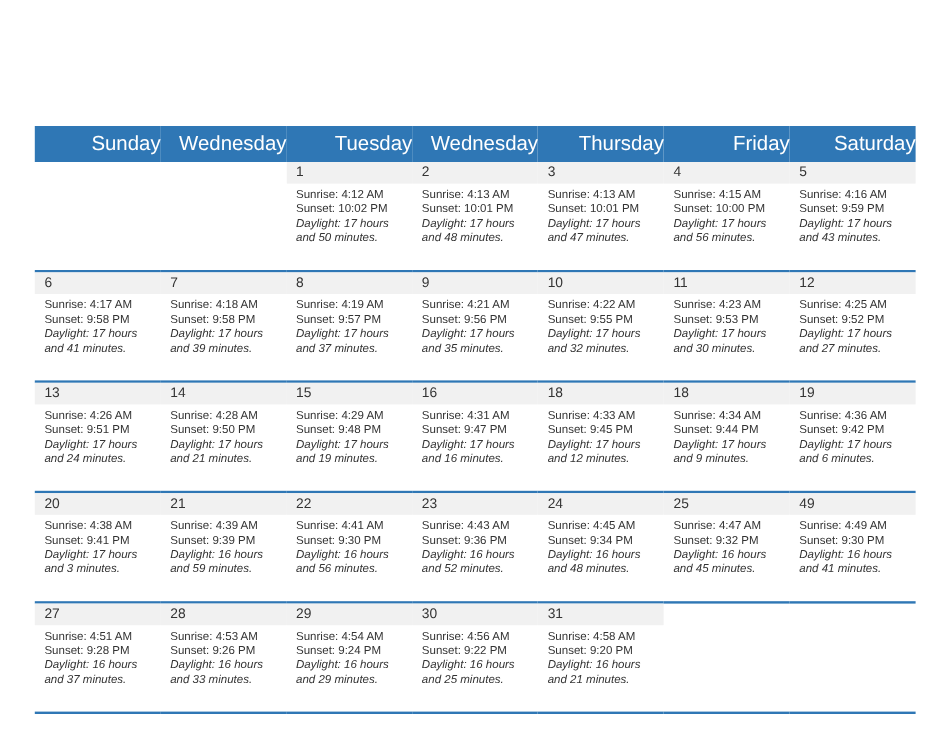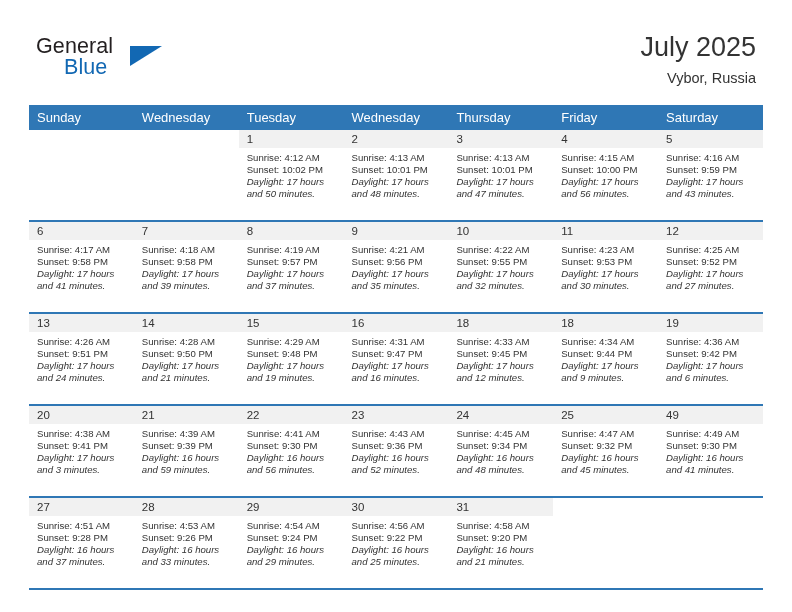--- a/index.html
+++ b/index.html
@@ -90,23 +90,23 @@
     position: absolute;
     left: 29px;
     top: 105px;
     width: 734px;
     border-collapse: collapse;
     table-layout: fixed;
   }
   .calendar th {
     background: #2f77b5;
     color: #ffffff;
-    font-size: 13px;
+    font-size: 17px;
     font-weight: normal;
-    text-align: left;
+    text-align: right;
     padding: 5px 0 5px 8px;
     height: 11px;
     border: none;
   }
   .calendar td {
     vertical-align: top;
     padding: 0;
     border: none;
     width: 104.85px;
     height: 90px;
@@ -155,30 +155,21 @@
     border-top: 2px solid #2f77b5;
     height: 0;
   }
 </style>
 </head>
 <body>
 
 <div class="page">
 
   <div class="header">
-    <div class="brand">
-      <span class="brand-general">General</span>
-      <span class="brand-triangle"></span>
-      <span class="brand-blue">Blue</span>
-    </div>
-
-    <div class="title-block">
-      <div class="cal-title">July 2025</div>
-      <div class="cal-subtitle">Vybor, Russia</div>
-    </div>
+
   </div>
 
   <table class="calendar">
     <thead>
       <tr>
         <th>Sunday</th>
         <th>Wednesday</th>
         <th>Tuesday</th>
         <th>Wednesday</th>
         <th>Thursday</th>

